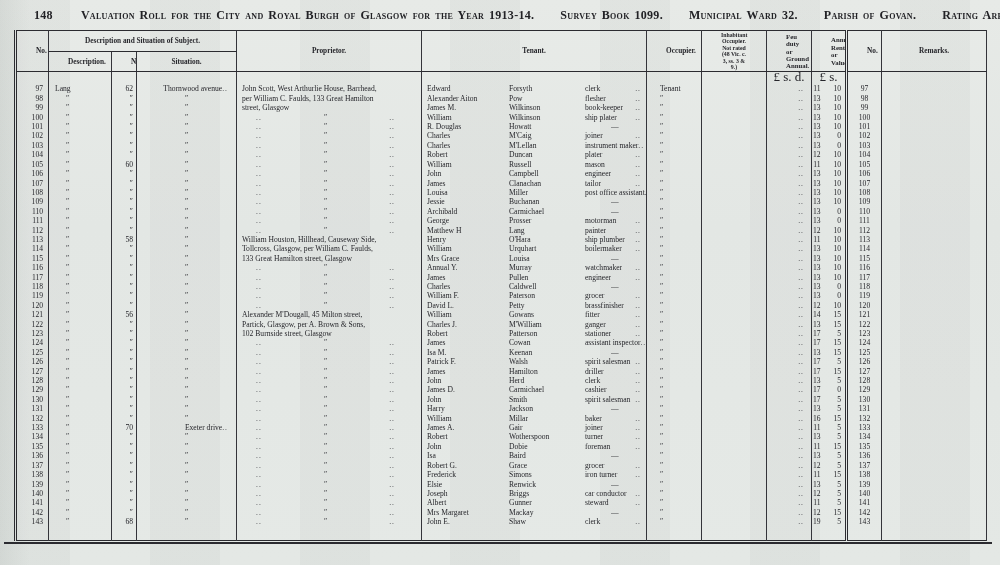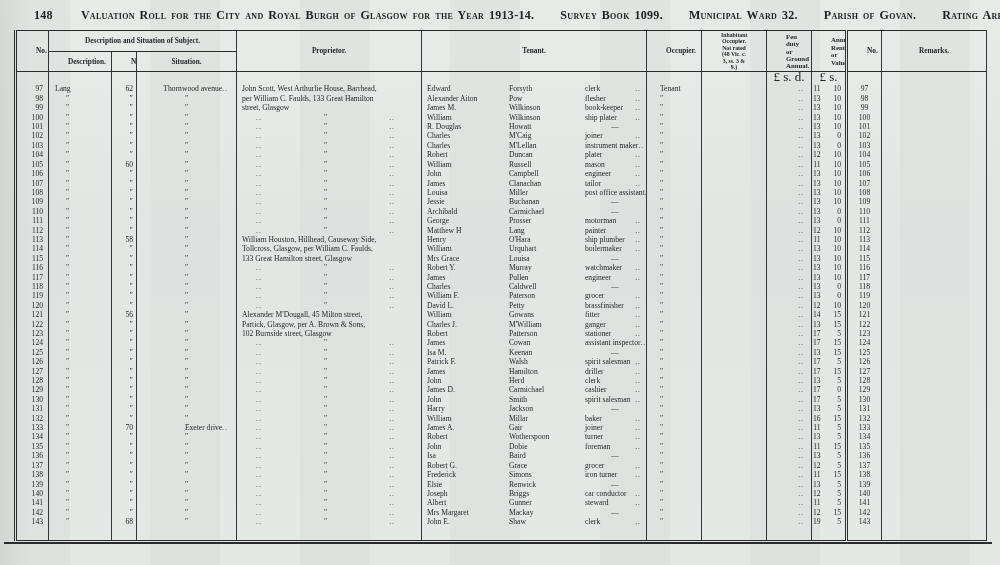--- a/index.html
+++ b/index.html
@@ -735,21 +735,21 @@
           <td class="c-sit dit-c">″</td>
           <td class="c-prop">
             <div class="fx">
               <span class="dots">..</span>
               <span class="dit">″</span>
               <span class="dots">..</span>
             </div>
           </td>
           <td class="c-ten">
             <div class="fx">
-              <span class="t-first">Robert Y.</span>
+              <span class="t-first">Annual Y.</span>
               <span class="t-last">Murray</span>
               <span class="t-occ">
                 <span class="occ-t">watchmaker</span>
                 <span class="dots">..</span>
               </span>
             </div>
           </td>
           <td class="c-occu dit">″</td>
           <td class="c-inhab"></td>
           <td class="c-feu"><span class="dots">..</span></td>

